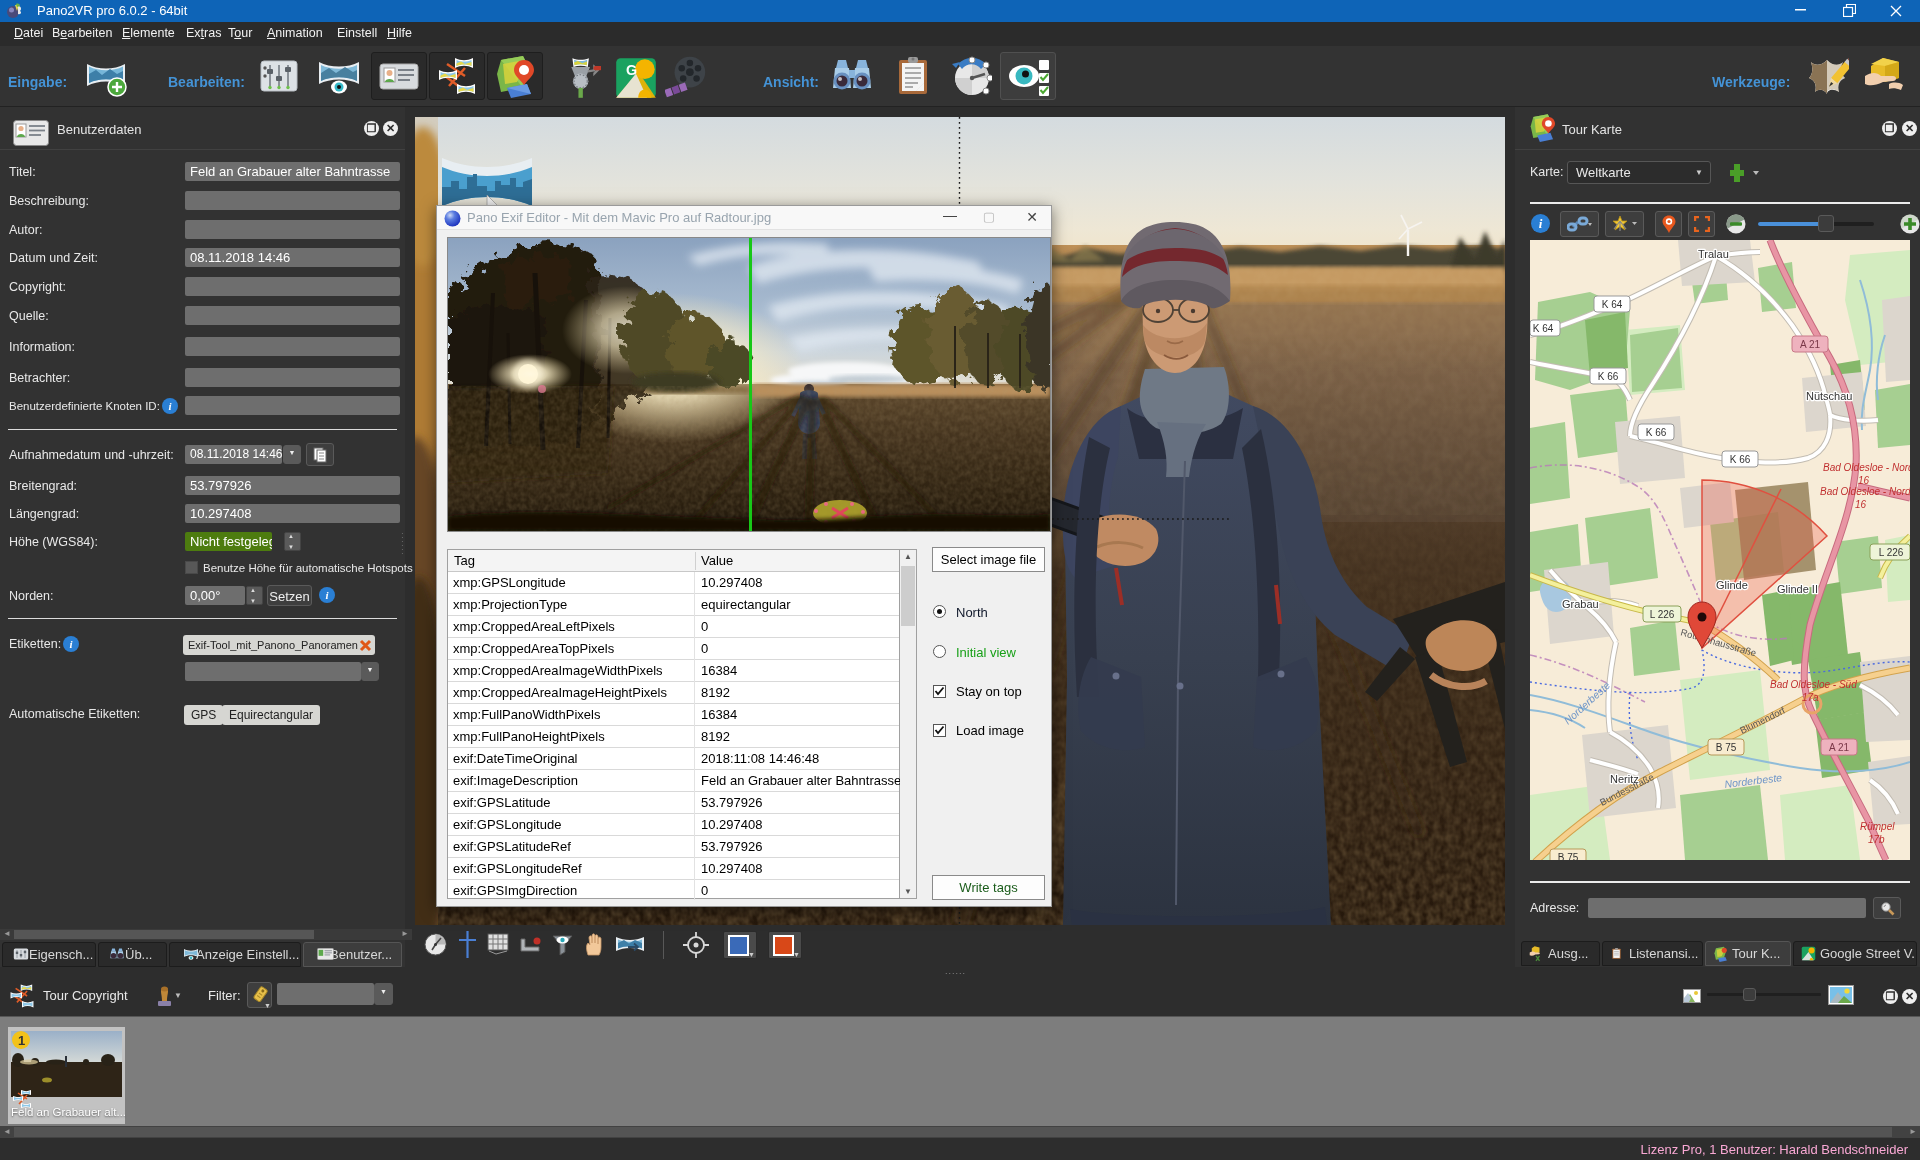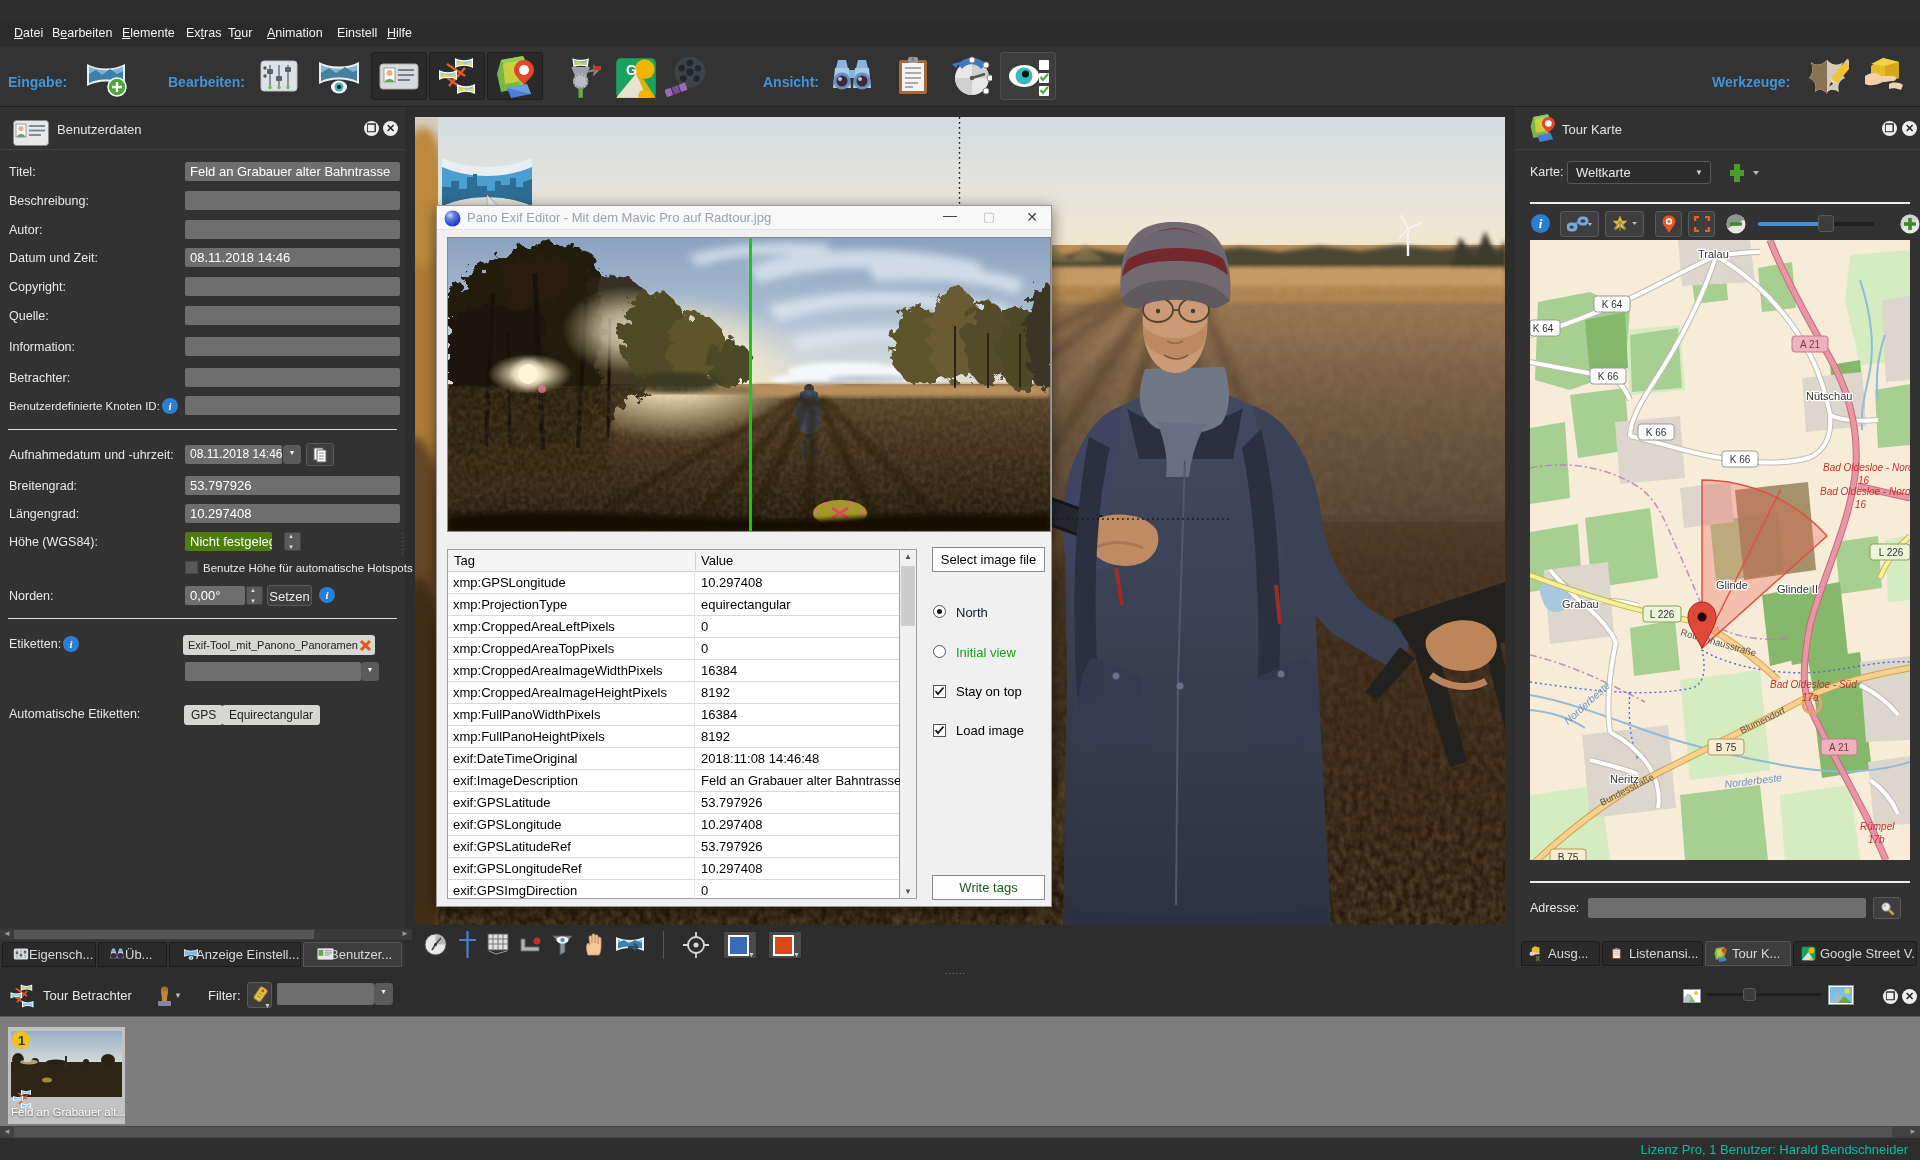--- a/index.html
+++ b/index.html
@@ -46,25 +46,45 @@
 .trow { position:absolute; left:0; width:100%; height:22px; border-bottom:1px solid #d9d9d9; }
 .trow .c1 { position:absolute; left:5px; top:3px; white-space:nowrap; }
 .trow .c2 { position:absolute; left:253px; top:3px; white-space:nowrap; }
 .winbtn { position:absolute; top:0; height:24px; color:#555; text-align:center; font-size:12px; }
 
 #rightpanel { position:absolute; left:1515px; top:107px; width:405px; height:860px; background:#323232; }
 
 #tourbar { position:absolute; left:0; top:967px; width:1920px; height:49px; background:#2d2d2d; }
 #filmstrip { position:absolute; left:0; top:1016px; width:1920px; height:110px; background:#7d7d7d; border-top:1px solid #565656; }
 #fscroll { position:absolute; left:0; top:1126px; width:1920px; height:12px; background:#424242; }
-#statusbar { position:absolute; left:0; top:1138px; width:1920px; height:22px; background:#2d2d2d; color:#14b8a6; font-size:13px; }
+#statusbar { position:absolute; left:0; top:1138px; width:1920px; height:22px; background:#2d2d2d; color:#f9a8d4; font-size:13px; }
 </style>
 </head>
 <body>
 <div id="app">
+  <div id="titlebar">
+    <svg class="abs" style="left:6px;top:2px" width="18" height="18" viewBox="0 0 18 18">
+      <circle cx="7" cy="10" r="6" fill="#4a4a7a"></circle>
+      <circle cx="5.5" cy="8" r="2.5" fill="#8888c0"></circle>
+      <path d="M9,3 L11,9 L13,3 Z" fill="#e8d44a"></path>
+      <path d="M12,4 C15,4 16,7 14,9 C16,10 15,13 12,12 Z" fill="#e8e8e8"></path>
+      <path d="M10,2 C12,1 14,2 14,4 L11,5 Z" fill="#6ab04c"></path>
+    </svg>
+    <span class="ttext">Pano2VR pro 6.0.2 - 64bit</span>
+    <svg class="abs" style="left:1795px;top:9px" width="12" height="2">
+        <rect width="11" height="1.5" fill="#fff"></rect>
+      </svg>
+    <svg class="abs" style="left:1843px;top:4px" width="13" height="13" viewBox="0 0 13 13">
+      <rect x="0.5" y="3.5" width="9" height="9" fill="none" stroke="#fff" stroke-width="1.2"></rect>
+      <path d="M3.5,3.5 L3.5,0.5 L12.5,0.5 L12.5,9.5 L9.5,9.5" fill="none" stroke="#fff" stroke-width="1.2"></path>
+    </svg>
+    <svg class="abs" style="left:1890px;top:5px" width="12" height="12" viewBox="0 0 12 12">
+      <path d="M1,1 L11,11 M11,1 L1,11" stroke="#fff" stroke-width="1.3"></path>
+    </svg>
+  </div>
   <div id="menubar">
     <span class="mi" style="left:14px"><u>D</u>atei</span>
     <span class="mi" style="left:52px">B<u>e</u>arbeiten</span>
     <span class="mi" style="left:122px"><u>E</u>lemente</span>
     <span class="mi" style="left:186px">Ex<u>t</u>ras</span>
     <span class="mi" style="left:228px">T<u>o</u>ur</span>
     <span class="mi" style="left:267px"><u>A</u>nimation</span>
     <span class="mi" style="left:337px">Einstell</span>
     <span class="mi" style="left:387px"><u>H</u>ilfe</span>
   </div>
@@ -926,21 +946,21 @@
           <path d="M10,22 L26,34"></path>
         </g>
       <path d="M20,4 C26,7 32,7 38,4 L38,14 C32,11 26,11 20,14 Z" fill="#fff"></path>
       <path d="M21.5,6 C26,8 32,8 36.5,6 L36.5,12 C32,10 26,10 21.5,12 Z" fill="#8ec8e8"></path>
       <path d="M21.5,9.5 L26,7.5 L30,10 L36.5,8 L36.5,12 C32,10 26,10 21.5,12 Z" fill="#e8d84a"></path>
       <path d="M4,16 C10,19 16,19 22,16 L22,26 C16,23 10,23 4,26 Z" fill="#fff"></path>
       <path d="M5.5,18 C10,20 16,20 20.5,18 L20.5,24 C16,22 10,22 5.5,24 Z" fill="#8ec8e8"></path>
       <path d="M22,30 C28,33 34,33 40,30 L40,40 C34,37 28,37 22,40 Z" fill="#fff"></path>
       <path d="M23.5,32 C28,34 34,34 38.5,32 L38.5,38 C34,36 28,36 23.5,38 Z" fill="#8ec8e8"></path>
     </svg>
-    <span class="abs" style="left:43px;top:21px;color:#e8e8e8;font-size:13px">Tour Betrachter</span>
+    <span class="abs" style="left:43px;top:21px;color:#e8e8e8;font-size:13px">Tour Copyright</span>
     <svg class="abs" style="left:156px;top:17px" width="17" height="24" viewBox="0 0 17 24">
       <rect x="2" y="17" width="13" height="5" rx="1" fill="#8a80a8"></rect>
       <path d="M6,17 C6,12 5,10 5,7 C5,3 12,3 12,7 C12,10 11,12 11,17 Z" fill="#c08838"></path>
       <ellipse cx="8.5" cy="5" rx="3.5" ry="2.5" fill="#a87028"></ellipse>
     </svg>
     <span class="abs" style="left:174px;top:24px;color:#bbb;font-size:8px">▼</span>
     <span class="abs" style="left:208px;top:21px;color:#e8e8e8;font-size:13px">Filter:</span>
     <div class="darkbtn" style="left:247px;top:15px;width:25px;height:26px">
       <svg width="16" height="18" viewBox="0 0 16 18" style="margin-top:3px">
           <g transform="rotate(35 8 9)">

